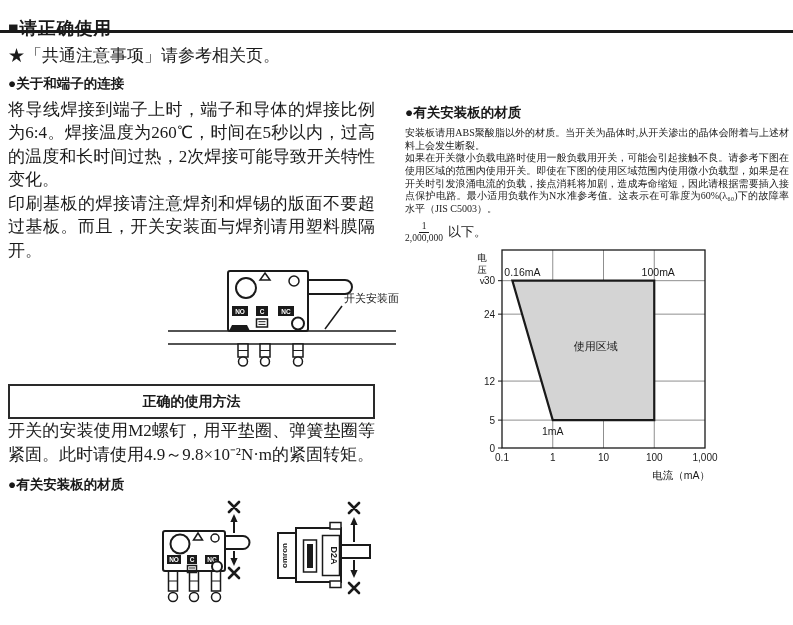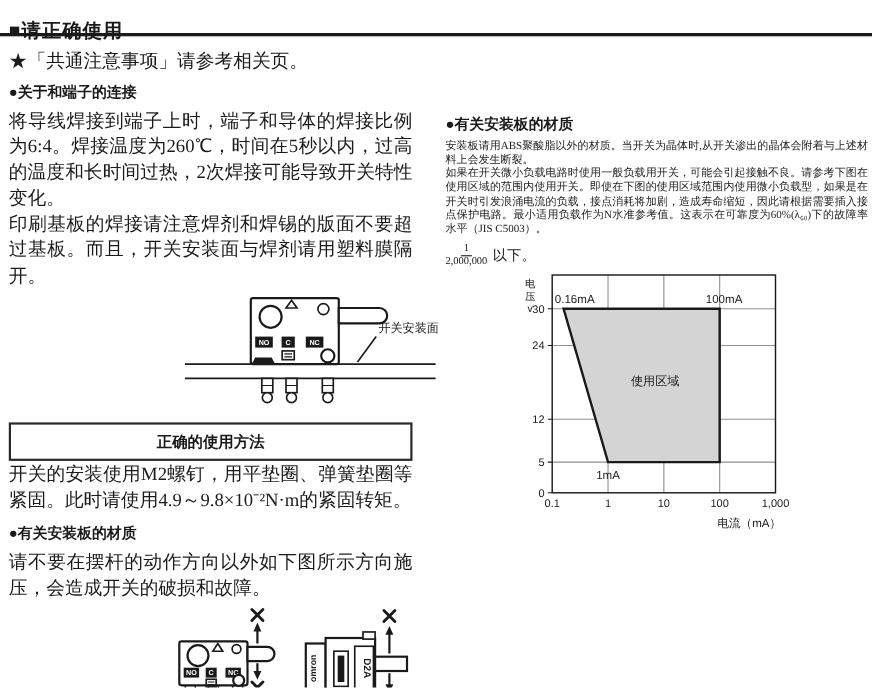--- a/index.html
+++ b/index.html
@@ -101,21 +101,20 @@
       <text x="176" y="36" class="figlabel">开关安装面</text>
       <line x1="174" y1="40" x2="157" y2="63" class="s15"></line>
     </svg>
   </div>
 
   <div class="boxhead second">正确的使用方法</div>
 
   <p class="body">开关的安装使用M2螺钉，用平垫圈、弹簧垫圈等紧固。此时请使用4.9～9.8×10⁻²N·m的紧固转矩。</p>
 
   <h2 class="sec tight">●有关安装板的材质</h2>
-  <p class="body">请不要在摆杆的动作方向以外如下图所示方向施压，会造成开关的破损和故障。</p>
 
   <div class="fig2wrap">
     <svg width="262" height="112" viewBox="0 0 262 112">
 
       <g>
         <g>
           <rect x="20.5" y="71" width="9" height="20" class="fw15"></rect>
             <line x1="20.5" y1="81" x2="29.5" y2="81" class="s1"></line>
             <circle cx="25" cy="97" r="4.5" class="fw15"></circle>
         </g>

